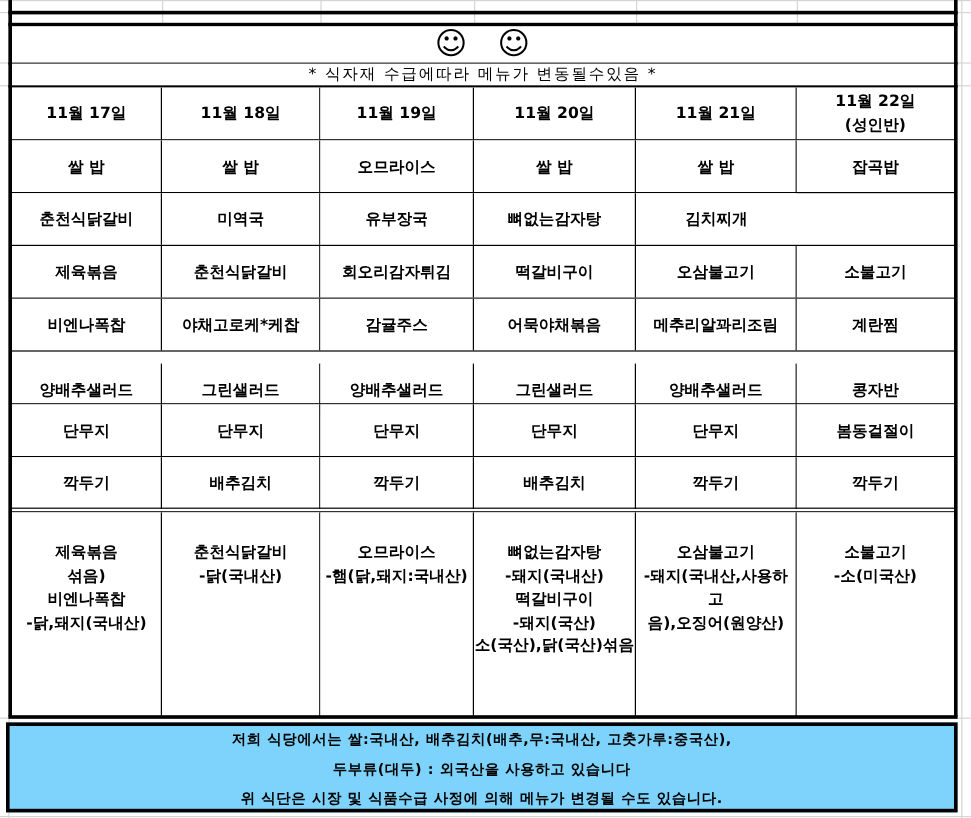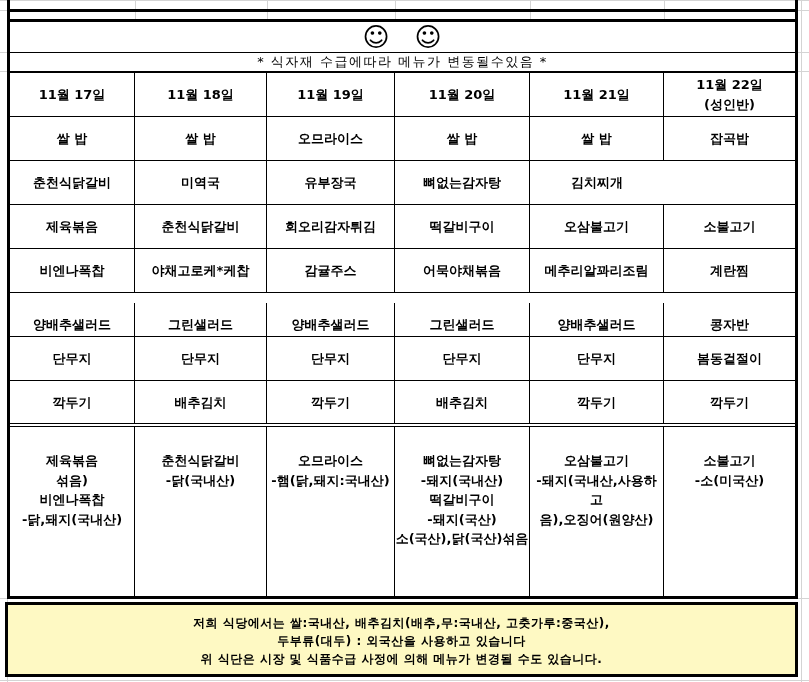--- a/index.html
+++ b/index.html
@@ -51,22 +51,22 @@
   .c3 { width: 135px; } .c4 { width: 134px; } .c5 { width: 131px; }
   .row.hdr .cell { flex-direction: column; line-height: 20px; }
   .row.origin .cell {
     align-items: flex-start; justify-content: flex-start; flex-direction: column;
     padding-top: 24px; line-height: 19.5px; font-weight: bold;
   }
   .row.origin .cell span { display: block; width: 100%; text-align: center; }
 
   .footer {
     position: absolute; left: 5px; top: 602px; width: 793px; height: 75px;
-    border: 3px solid #000; box-sizing: border-box; background: #fef9c3;
-    display: flex; flex-direction: column; align-items: center; justify-content: center;
+    border: 3px solid #000; box-sizing: border-box; background: #7dd3fc;
+    display: flex; flex-direction: column; align-items: center; justify-content: space-between;
     font-size: 12px; font-weight: bold; line-height: 18px; letter-spacing: 0.5px;
     padding-top: 2px;
   }
   .smile { font-weight: normal; font-size: 26px; margin: 0 12px; }
 </style>
 </head>
 <body>
 
 <div class="gridbg">
   <div class="gh" style="top:0px"></div>

